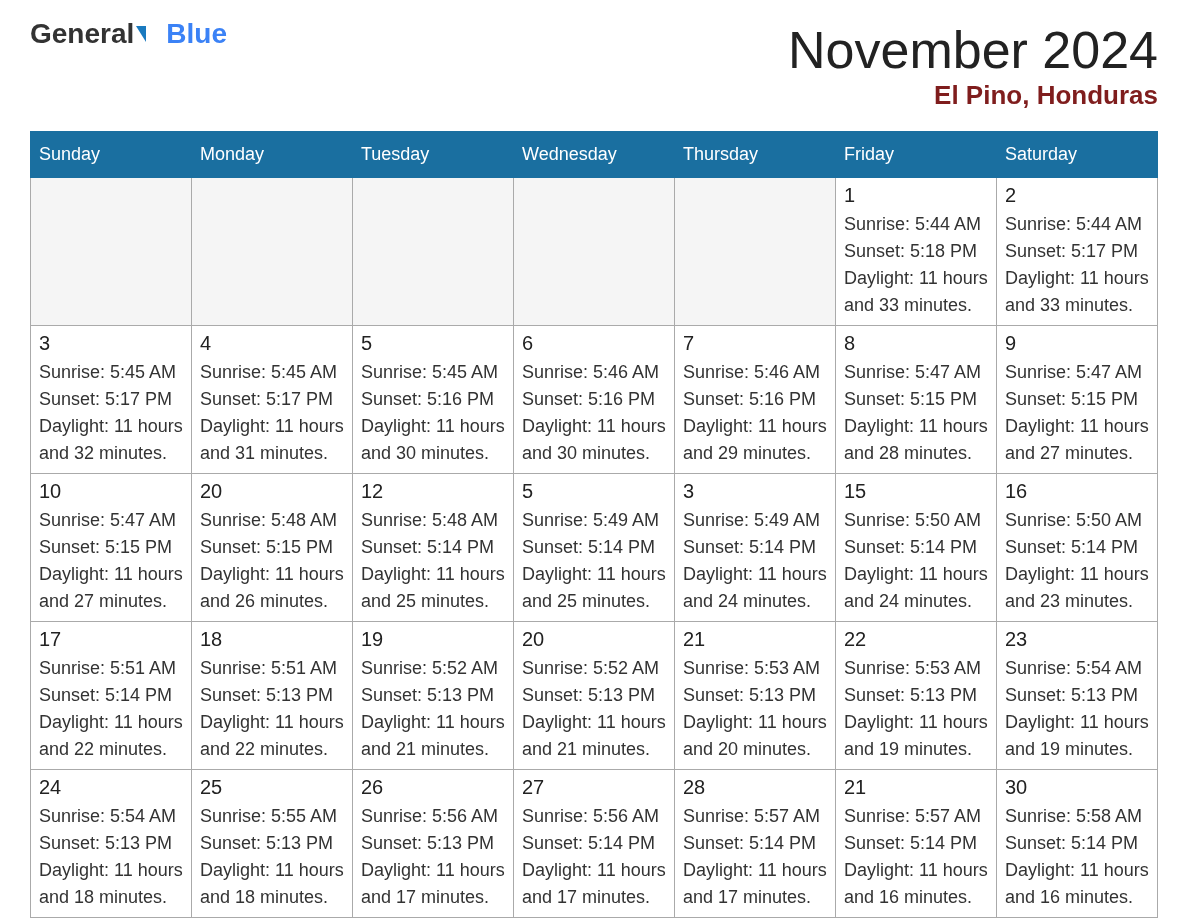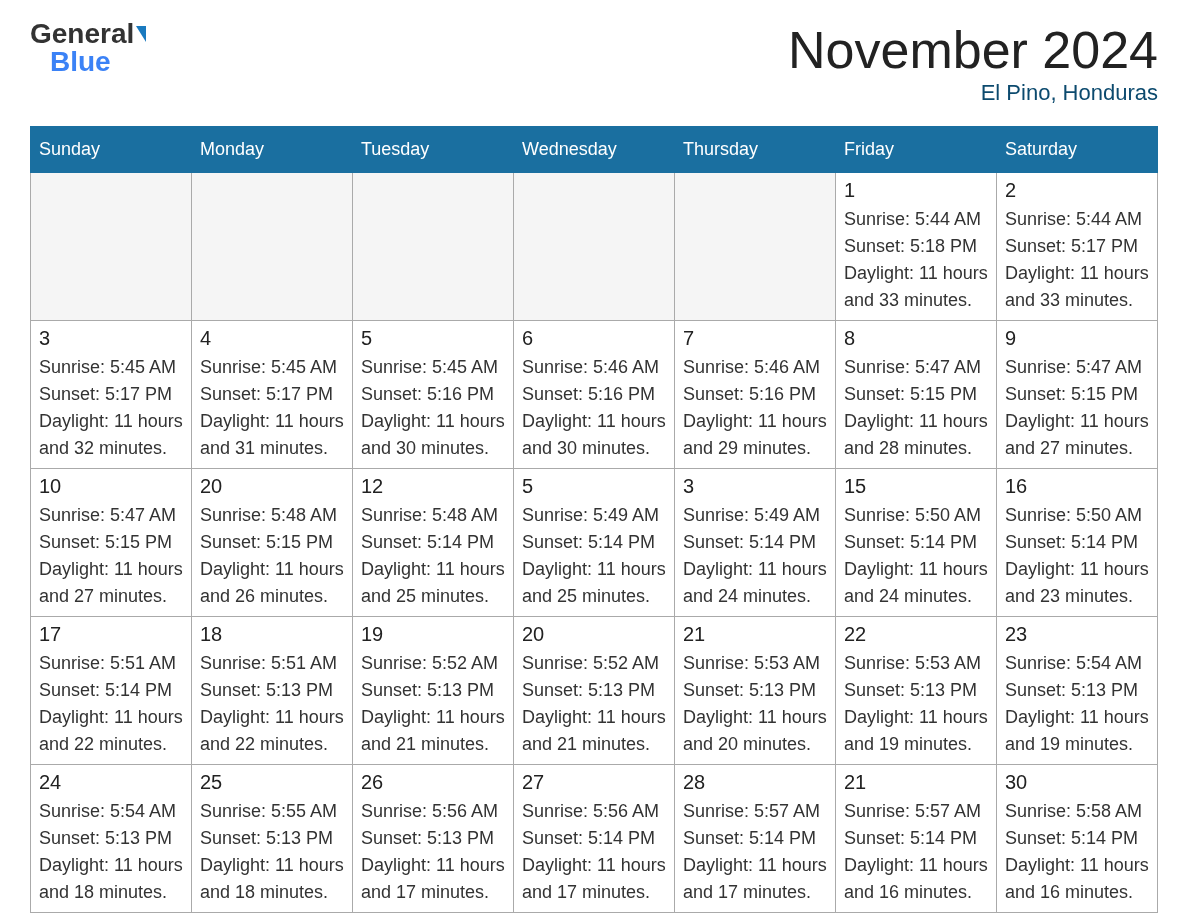--- a/index.html
+++ b/index.html
@@ -11,21 +11,21 @@
       padding: 20px 30px;
     }
     .header {
       display: flex;
       justify-content: space-between;
       align-items: flex-start;
       margin-bottom: 20px;
     }
     .logo {
       display: flex;
-      flex-direction: column;
+      flex-direction: row;
       align-items: flex-start;
     }
     .logo-general {
       font-size: 28px;
       font-weight: bold;
       color: #333;
       line-height: 1;
     }
     .logo-blue {
       font-size: 28px;
@@ -51,23 +51,23 @@
     .title-area {
       text-align: right;
     }
     .month-title {
       font-size: 52px;
       color: #222;
       font-weight: normal;
       text-align: right;
     }
     .location {
-      font-size: 22px;
-      color: #0c4a6e;
-      font-weight: normal;
+      font-size: 26px;
+      color: #7f1d1d;
+      font-weight: bold;
     }
     .calendar {
       width: 100%;
       border-collapse: collapse;
       table-layout: fixed;
     }
     .calendar thead tr th {
       background-color: #1a6fa0;
       color: #ffffff;
       font-size: 18px;

